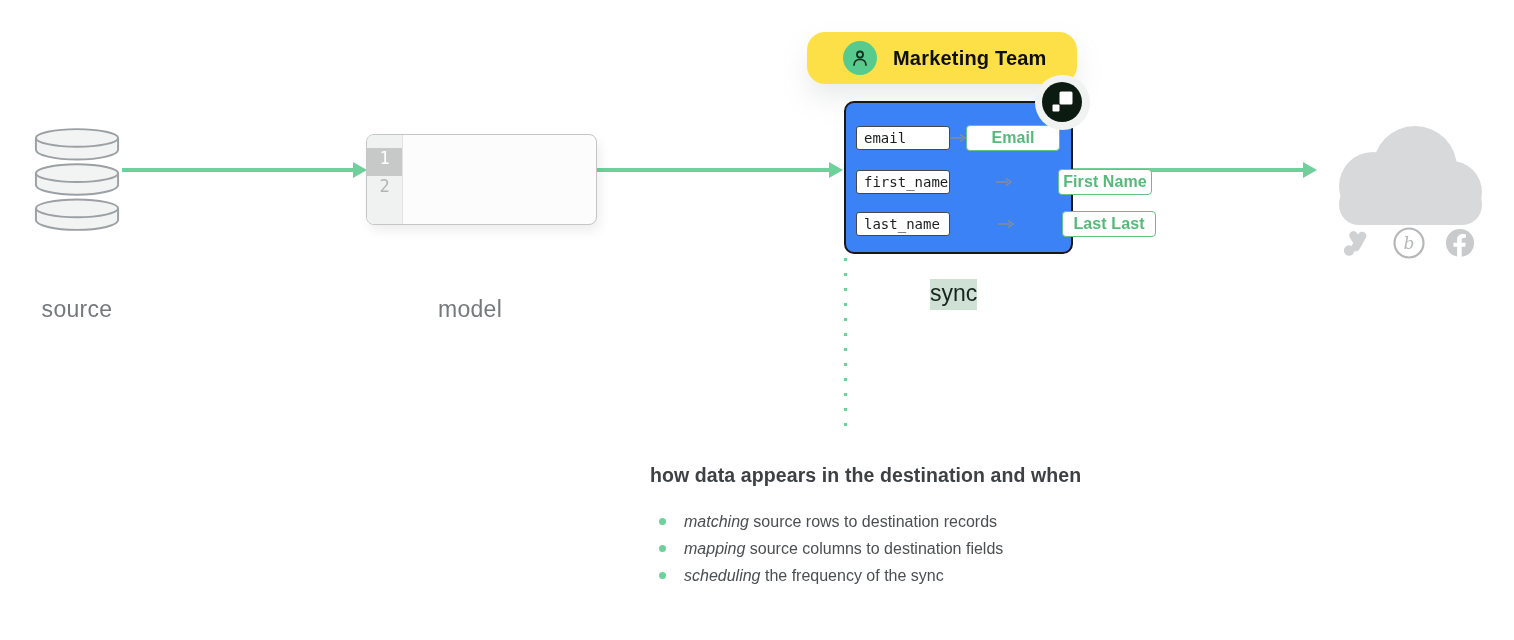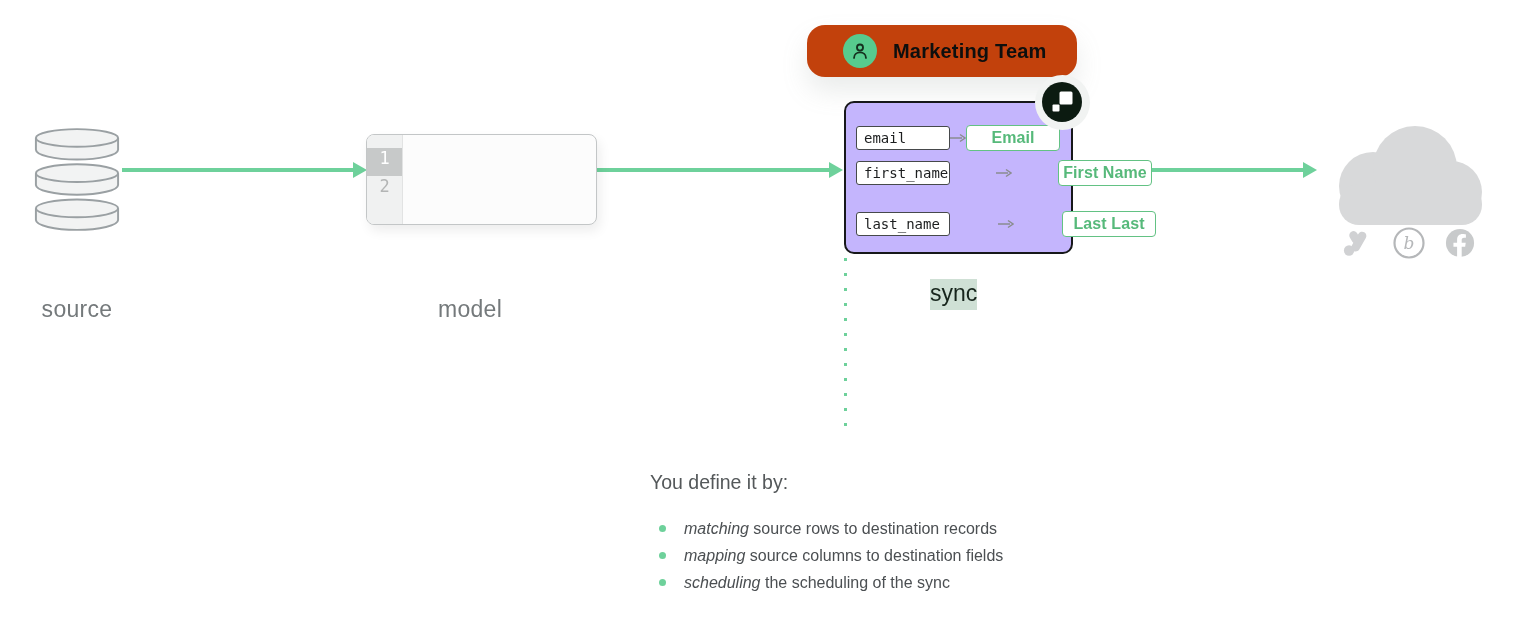--- a/index.html
+++ b/index.html
@@ -33,37 +33,37 @@
     box-shadow:3px 6px 12px rgba(0,0,0,0.07);}
   .gutter{width:36px;background:#f0f1f1;border-right:1px solid #e2e3e3;padding-top:13px;}
   .ln{height:28px;line-height:28px;text-align:center;font:17px "DejaVu Sans Mono",monospace;color:#b3b5b5;}
   .ln.active{background:#c7c9c9;color:#ffffff;}
   .code-lines{padding:13px 0 0 13px;font:17px "DejaVu Sans Mono",monospace;white-space:pre;}
   .code-line{height:28px;line-height:28px;}
   .kw{color:#d2d3d3;}
   .rest-light{color:#aeb0b0;}
 
   
-  .team-pill{position:absolute;left:807px;top:25px;width:270px;height:52px;border-radius:18px;
-    background:#c2410c;box-shadow:0 14px 26px rgba(140,150,145,0.18);z-index:1;}
+  .team-pill{position:absolute;left:807px;top:32px;width:270px;height:52px;border-radius:18px;
+    background:#fde047;box-shadow:0 14px 26px rgba(140,150,145,0.18);z-index:1;}
   .avatar{position:absolute;left:36px;top:9px;width:34px;height:34px;border-radius:50%;
     background:var(--avatar-green);display:flex;align-items:center;justify-content:center;}
   .team-label{position:absolute;left:86px;top:0;height:52px;line-height:52px;
     font-size:20px;font-weight:700;color:#0d0f0e;letter-spacing:.2px;}
 
   
   .logo-halo{position:absolute;left:1035px;top:75px;width:55px;height:55px;border-radius:50%;
     background:#f1f3f2;z-index:4;}
   .logo-badge{position:absolute;left:1042px;top:82px;width:40px;height:40px;z-index:5;}
 
   
-  .sync-card{position:absolute;left:844px;top:101px;width:229px;height:153px;background:#c4b5fd;
+  .sync-card{position:absolute;left:844px;top:101px;width:229px;height:153px;background:#3b82f6;
     border:2px solid #17181a;border-radius:10px;z-index:2;}
   .map-row{position:absolute;left:10px;display:flex;align-items:center;height:26px;}
-  .map-row.r0{top:22px;} .map-row.r1{top:57px;gap:46px;} .map-row.r2{top:108px;gap:48px;}
+  .map-row.r0{top:22px;} .map-row.r1{top:66px;gap:46px;} .map-row.r2{top:108px;gap:48px;}
   .src-box{width:94px;height:24px;border:1.5px solid #46494b;border-radius:3px;background:#fff;
     font:14px "DejaVu Sans Mono",monospace;color:#1c1e1f;display:flex;align-items:center;padding-left:7px;}
   .map-arrow{width:16px;height:12px;flex:0 0 16px;}
   .dst-box{width:94px;height:26px;border:1.5px solid var(--mapping-green);border-radius:4px;background:#fff;
     color:var(--mapping-green-text);font-size:16px;font-weight:700;letter-spacing:.1px;
     display:flex;align-items:center;justify-content:center;}
 
   
   .cloud-icon{position:absolute;left:1327px;top:120px;}
   .dest-icon{position:absolute;}
@@ -189,21 +189,21 @@
     <path d="M17.8 31 v-11 h3.7 l.6-4.3 h-4.3 v-2.8 c0-1.2.6-2.4 2.5-2.4 h2 V6.8 c0 0-1.8-.3-3.5-.3-3.6 0-5.9 2.2-5.9 6.1 v3.1 h-3.9 v4.3 h3.9 v11 z" fill="#ffffff"></path>
   </svg>
 
   <div class="stage-label label-source">source</div>
   <div class="stage-label label-model">model</div>
   <div class="label-sync">sync</div>
 
   <div class="dotted-line"></div>
 
   <div class="description">
-    <div class="desc-sub">You define it by:</div>
+    <div class="desc-heading">how data appears in the destination and when</div>
     <ul class="desc-list">
       <li class="desc-item"><em>matching</em><span> source rows to destination records</span></li>
       <li class="desc-item"><em>mapping</em><span> source columns to destination fields</span></li>
-      <li class="desc-item"><em>scheduling</em><span> the scheduling of the sync</span></li>
+      <li class="desc-item"><em>scheduling</em><span> the frequency of the sync</span></li>
     </ul>
   </div>
 
 </div>
 
 </body></html>

